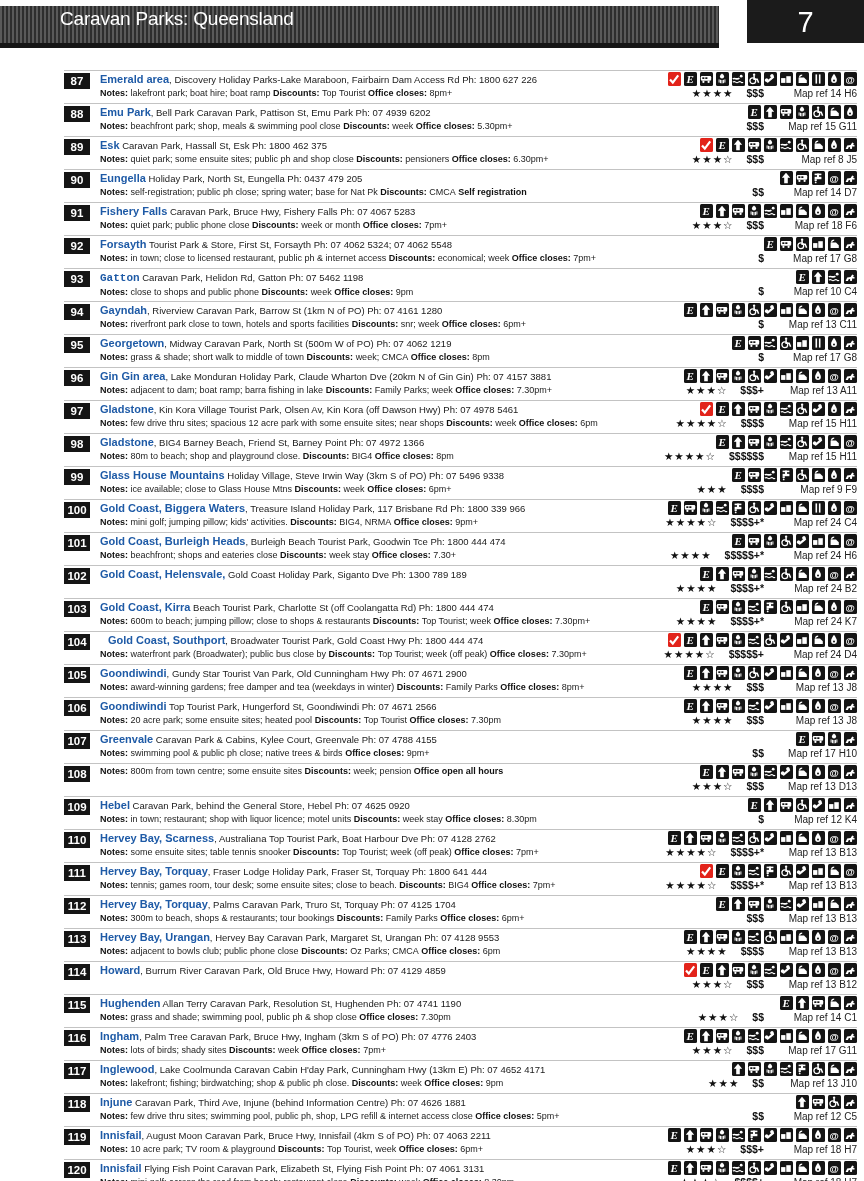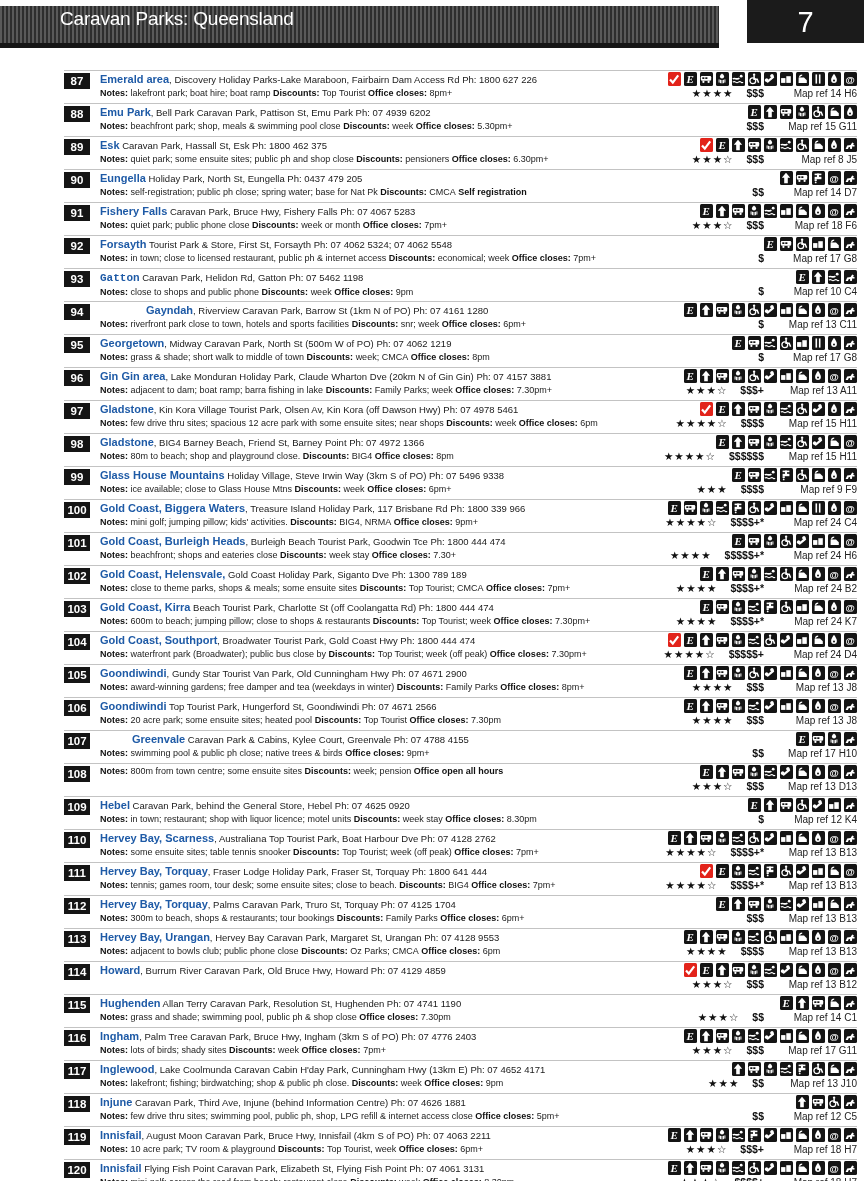--- a/index.html
+++ b/index.html
@@ -496,21 +496,21 @@
         <span class="price">$</span>
         <span class="mapref">Map ref 10 C4</span>
       </div>
     </div>
   </div>
 
   <div class="row">
     <div class="badge">94</div>
     <div class="lt">
       <div class="l1">
-        <span class="pname" style="color: rgb(30, 90, 166); margin-left: 46px;">Gayndah</span><span>, Riverview Caravan Park, Barrow St (1km N of PO) Ph: 07 4161 1280</span>
+        <span class="pname" style="color: rgb(30, 90, 166);">Gayndah</span><span>, Riverview Caravan Park, Barrow St (1km N of PO) Ph: 07 4161 1280</span>
       </div>
       <div class="l2"><span class="b">Notes: </span><span>riverfront park close to town, hotels and sports facilities</span><span class="b"> Discounts: </span><span>snr; week</span><span class="b"> Office closes:</span><span> 6pm+</span></div>
     </div>
     <div class="rt">
       <div class="icons">
           <span class="ic">
             <span class="tE">E</span>
           </span>
           <span class="ic">
             <svg width="12" height="12" viewBox="0 0 12 12">
@@ -1130,21 +1130,20 @@
       </div>
     </div>
   </div>
 
   <div class="row">
     <div class="badge">102</div>
     <div class="lt">
       <div class="l1">
         <span class="pname" style="color: rgb(30, 90, 166);">Gold Coast, Helensvale,</span><span> Gold Coast Holiday Park, Siganto Dve Ph: 1300 789 189</span>
       </div>
-      <div class="l2"><span class="b">Notes: </span><span>close to theme parks, shops &amp; meals; some ensuite sites</span><span class="b"> Discounts: </span><span>Top Tourist; CMCA</span><span class="b"> Office closes:</span><span> 7pm+</span></div>
     </div>
     <div class="rt">
       <div class="icons">
           <span class="ic">
             <span class="tE">E</span>
           </span>
           <span class="ic">
             <svg width="12" height="12" viewBox="0 0 12 12">
               <path d="M6 0.8 L10.2 5.8 H7.8 V11.2 H4.2 V5.8 H1.8 Z" fill="#fff"></path>
             </svg>
@@ -1287,21 +1286,21 @@
         <span class="price">$$$$+*</span>
         <span class="mapref">Map ref 24 K7</span>
       </div>
     </div>
   </div>
 
   <div class="row">
     <div class="badge">104</div>
     <div class="lt">
       <div class="l1">
-        <span class="pname" style="color: rgb(30, 90, 166);">Gold Coast, Southport</span><span>, Broadwater Tourist Park, Gold Coast Hwy Ph: 1800 444 474</span>
+        <span class="pname" style="color: rgb(30, 90, 166); margin-left: 8px;">Gold Coast, Southport</span><span>, Broadwater Tourist Park, Gold Coast Hwy Ph: 1800 444 474</span>
       </div>
       <div class="l2"><span class="b">Notes: </span><span>waterfront park (Broadwater); public bus close by</span><span class="b"> Discounts: </span><span>Top Tourist; week (off peak)</span><span class="b"> Office closes:</span><span> 7.30pm+</span></div>
     </div>
     <div class="rt">
       <div class="icons">
           <span class="ic red">
             <svg width="12" height="12" viewBox="0 0 12 12">
               <path d="M2 6.5 L4.8 9.6 L10.2 2.4" stroke="#fff" stroke-width="2.2" fill="none"></path>
             </svg>
           </span>
@@ -1549,21 +1548,21 @@
         <span class="price">$$$</span>
         <span class="mapref">Map ref 13 J8</span>
       </div>
     </div>
   </div>
 
   <div class="row">
     <div class="badge">107</div>
     <div class="lt">
       <div class="l1">
-        <span class="pname" style="color: rgb(30, 90, 166); margin-left: 32px;">Greenvale</span><span> Caravan Park &amp; Cabins, Kylee Court, Greenvale Ph: 07 4788 4155</span>
+        <span class="pname" style="color: rgb(30, 90, 166);">Greenvale</span><span> Caravan Park &amp; Cabins, Kylee Court, Greenvale Ph: 07 4788 4155</span>
       </div>
       <div class="l2"><span class="b">Notes: </span><span>swimming pool &amp; public ph close; native trees &amp; birds</span><span class="b"> Office closes:</span><span> 9pm+</span></div>
     </div>
     <div class="rt">
       <div class="icons">
           <span class="ic">
             <span class="tE">E</span>
           </span>
           <span class="ic">
             <svg width="12" height="12" viewBox="0 0 12 12">

